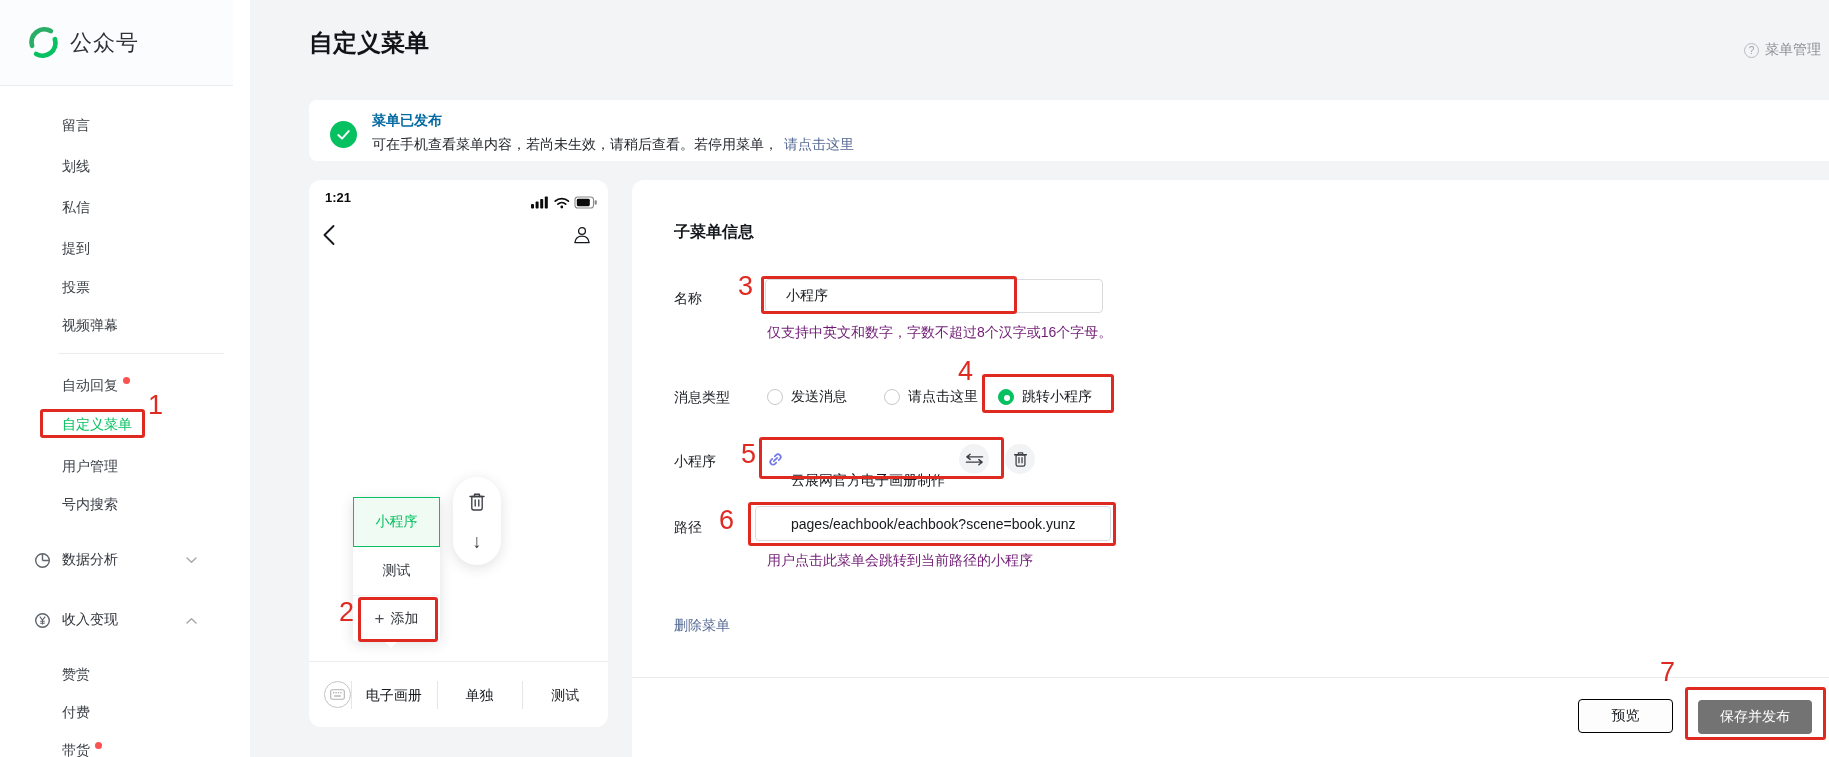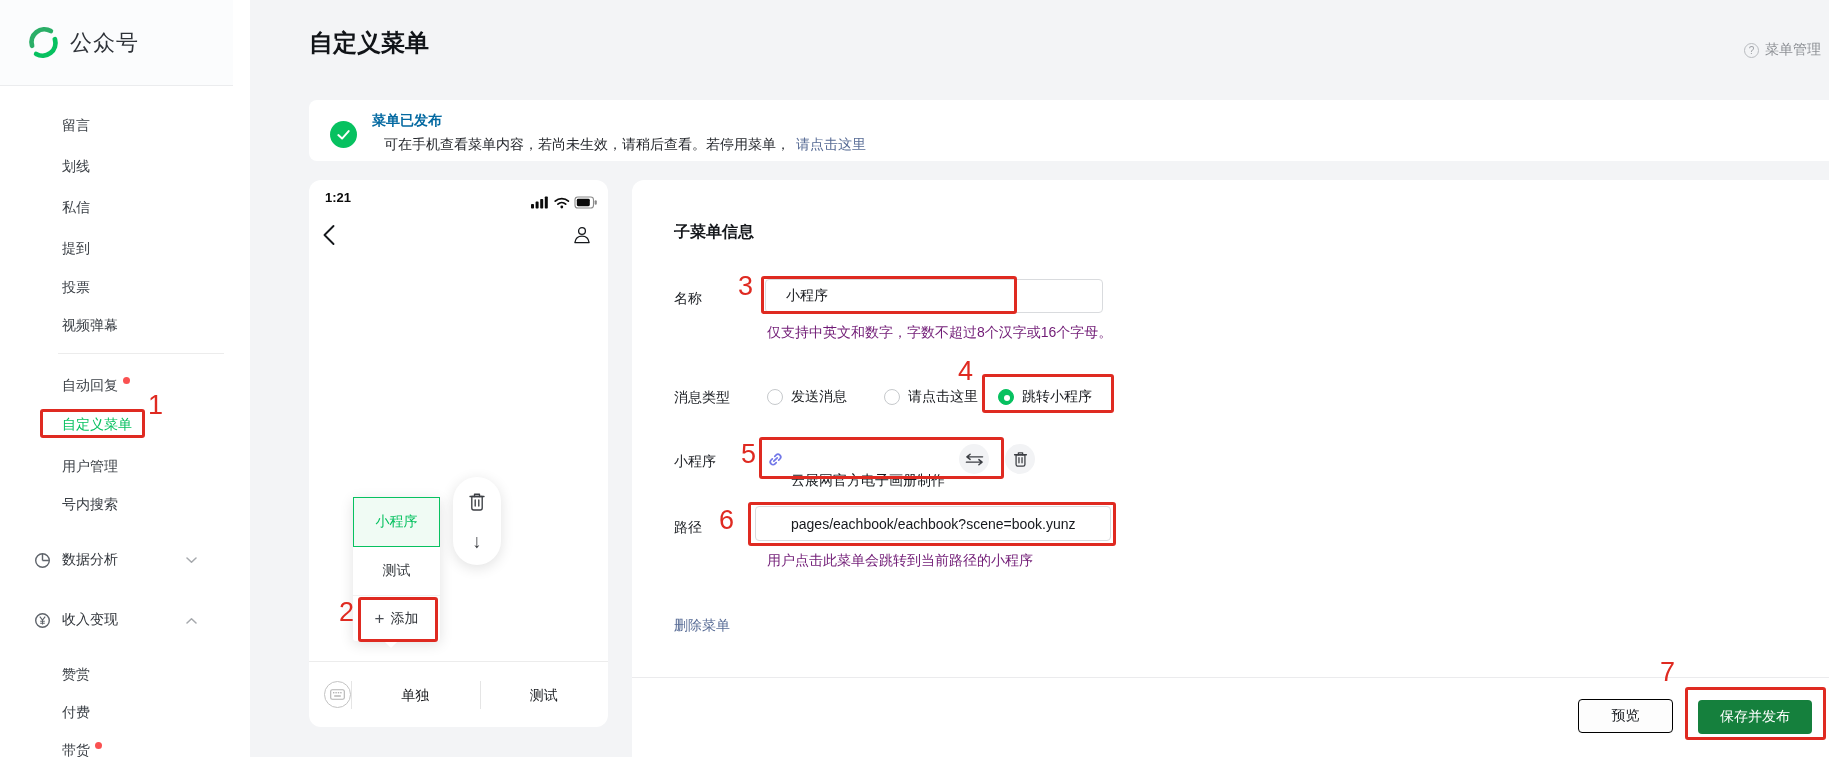--- a/index.html
+++ b/index.html
@@ -29,21 +29,21 @@
   .help-circle { width:15px; height:15px; border-radius:50%; border:1px solid #b9bcc0; color:#9da0a5; font-size:10px; display:flex; align-items:center; justify-content:center; }
 
   
   .card { position:absolute; background:#fff; }
   .banner-card { left:309px; top:100px; width:1532px; height:61px; border-radius:8px; }
   .phone-card  { left:309px; top:180px; width:299px; height:547px; border-radius:12px; }
   .form-card   { left:632px; top:180px; width:1209px; height:577px; border-radius:12px 0 0 0; }
 
   .check-circle { width:27px; height:27px; border-radius:50%; background:#07c160; display:flex; align-items:center; justify-content:center; }
   .banner-title { font-weight:600; color:#0369a1; }
-  .banner-body  { color:#24272c; display:flex; gap:6px;margin-left:12px; }
+  .banner-body  { color:#24272c; display:flex; gap:6px; }
   .link { color:#576b95; cursor:pointer; }
 
   
   .phone-time { font-size:13px; font-weight:700; color:#0b0b0b; }
   .popup { position:absolute; left:353px; top:497px; width:87px; background:#fff; border-radius:3px; box-shadow:0 3px 14px rgba(0,0,0,.12); }
   .popup-item { height:48px; display:flex; align-items:center; justify-content:center; color:#33373c; cursor:pointer; background:#fff; }
   .popup-item.green { height:50px; background:#f0fbf4; border:1px solid #07c160; color:#07c160; }
   .popup-add { height:46px; border-top:1px solid #f2f2f2; display:flex; align-items:center; justify-content:center; gap:6px; color:#33373c; cursor:pointer; }
   .popup-add .plus { font-size:17px; color:#4a4e54; }
   .popup-pointer { position:absolute; left:33px; bottom:-5px; width:10px; height:10px; background:#fff; transform:rotate(45deg); }
@@ -62,21 +62,21 @@
   input.fld { border:1px solid #d9dbde; border-radius:4px; background:#fff; font-size:14px; color:#17191d; font-family:inherit; outline:none; }
   .radio-opt { display:flex; align-items:center; gap:8px; cursor:pointer; }
   .radio { width:16px; height:16px; border-radius:50%; border:1px solid #c6c9cc; background:#fff; }
   .radio.sel { background:#07c160; border-color:#07c160; position:relative; }
   .radio.sel::after { content:""; position:absolute; left:5px; top:5px; width:6px; height:6px; border-radius:50%; background:#fff; }
   .mini-value { color:#15181c; }
   .circle-btn { width:30px; height:30px; border-radius:50%; background:#f2f3f5; display:flex; align-items:center; justify-content:center; cursor:pointer; }
   .footer-sep { position:absolute; left:632px; top:677px; width:1197px; border-top:1px solid #ebebed; }
   .btn { display:flex; align-items:center; justify-content:center; border-radius:4px; font-size:14px; cursor:pointer; }
   .btn-preview { width:95px; height:34px; background:#fdfdfd; border:1px solid #000000; color:#1b1e23; }
-  .btn-save { width:114px; height:34px; background:#15803d; color:#fff; }
+  .btn-save { width:114px; height:34px; background:#737373; color:#fff; }
 
   
   .ann-box { position:absolute; border:3px solid #df2a21; border-radius:3px; pointer-events:none; }
   .ann-num { position:absolute; color:#df2a21; font-size:27px; line-height:1; pointer-events:none; }
 </style>
 </head>
 <body>
 
 <div class="app">
 
@@ -214,20 +214,21 @@
         <rect x="0.7" y="0.7" width="13.6" height="9.6" rx="1.6" fill="none" stroke="#b3b3b3" stroke-width="1.1"></rect>
         <g fill="#b3b3b3">
           <rect x="3" y="3" width="1.4" height="1.4"></rect>
             <rect x="5.4" y="3" width="1.4" height="1.4"></rect>
           <rect x="7.8" y="3" width="1.4" height="1.4"></rect>
             <rect x="10.2" y="3" width="1.4" height="1.4"></rect>
           <rect x="4.2" y="6.3" width="6.6" height="1.4"></rect>
         </g>
       </svg>
     </div>
+    <div class="pb-item">电子画册</div>
     <div class="pb-item">单独</div>
     <div class="pb-item">测试</div>
   </div>
 
   <div class="card form-card"></div>
 
   <div class="abs form-title" style="left:674px;top:222px">子菜单信息</div>
 
   <div class="abs form-label" style="left:674px;top:290px">名称</div>
   <input class="abs fld" style="left: 765px; top: 279px; width: 338px; height: 34px; padding-left: 20px;" readonly="" value="小程序">

